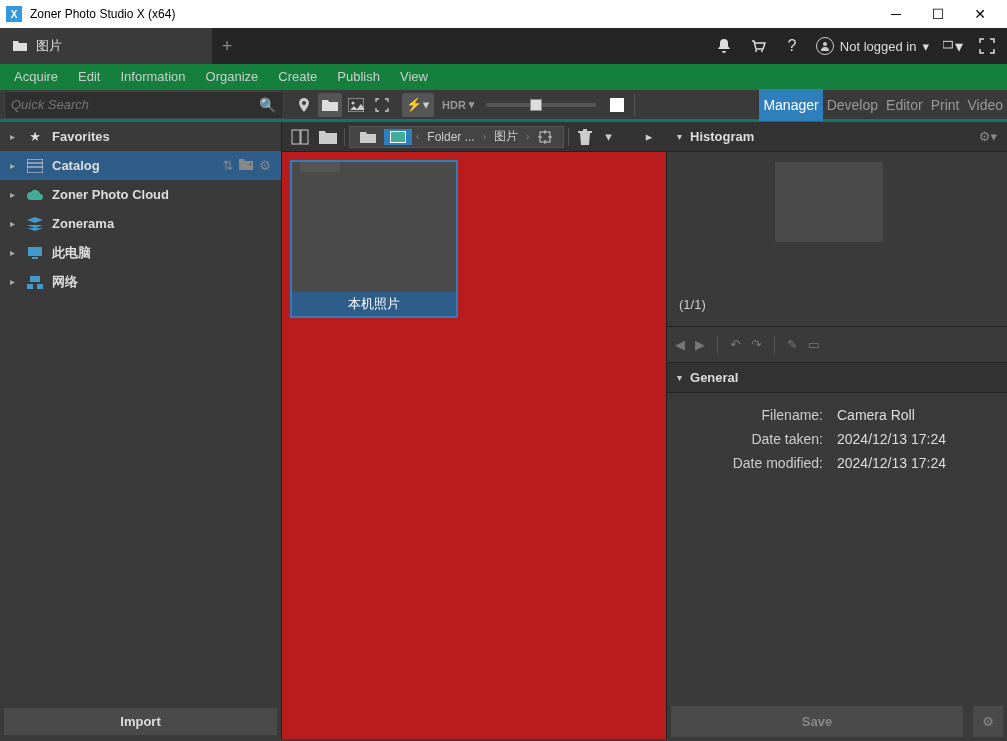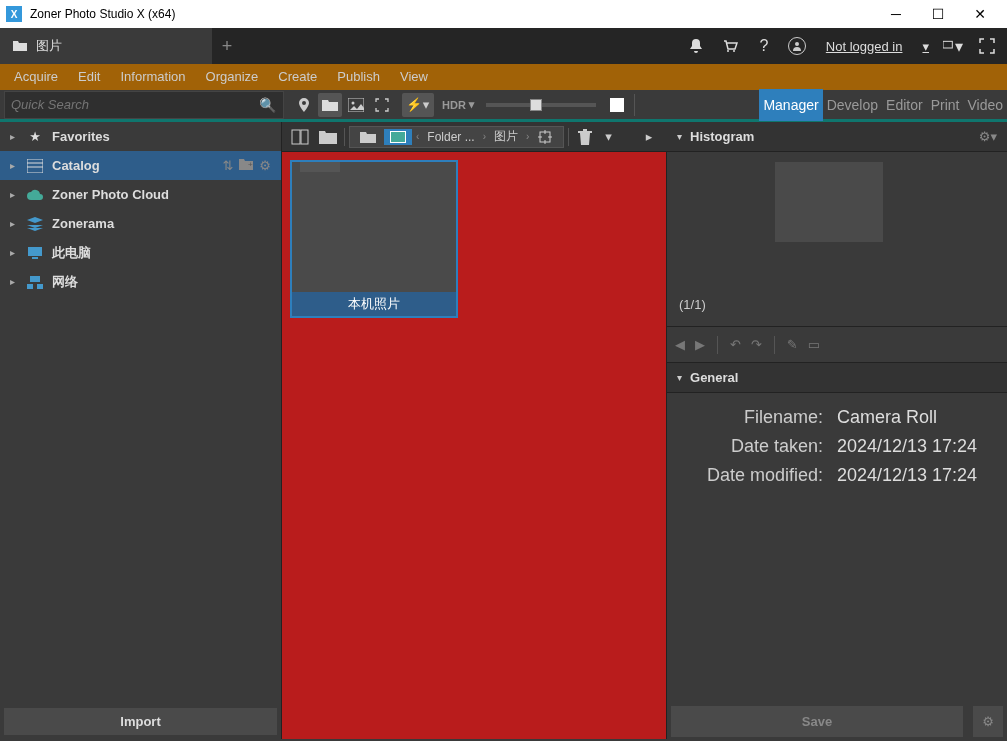--- a/index.html
+++ b/index.html
@@ -12,25 +12,25 @@
 .titlebar .winbtn { width:42px; height:28px; display:flex; align-items:center; justify-content:center; font-size:14px; }
 
 
 .tabrow { height:36px; background:#252525; display:flex; align-items:stretch; }
 .tabrow .tab { width:212px; background:#3a3a3a; display:flex; align-items:center; padding:0 12px; gap:8px; }
 .tabrow .tab .foldericon { width:16px; height:16px; }
 .tabrow .addtab { width:30px; display:flex; align-items:center; justify-content:center; color:#888; font-size:18px; }
 .tabrow .spacer { flex:1; }
 .tabrow .rightctrls { display:flex; align-items:center; gap:14px; padding-right:10px; }
 .tabrow .rightctrls .ic { width:20px; height:20px; display:flex; align-items:center; justify-content:center; color:#ddd; font-size:16px; }
-.tabrow .userbox { display:flex; align-items:center; gap:20px;text-decoration:underline; }
+.tabrow .userbox { display:flex; align-items:center; gap:6px; }
 .tabrow .userbox .avatar { width:18px; height:18px; border:1.5px solid #ccc; border-radius:50%; display:flex; align-items:center; justify-content:center; font-size:10px; }
 
 
-.menubar { height:26px; background:#a16207; display:flex; align-items:center; padding:0 4px; gap:0; }
+.menubar { height:26px; background:#15803d; display:flex; align-items:center; padding:0 4px; gap:0; }
 .menubar .mitem { padding:0 10px; color:#ccc; line-height:26px; font-size:13px; }
 
 
 .toolbar { height:32px; background:#3a3a3a; display:flex; align-items:center; border-bottom:3px solid #0f766e; }
 .searchbox { width:280px; height:28px; margin:2px 4px; background:#2f2f2f; border:1px solid #444; display:flex; align-items:center; padding:0 6px; }
 .searchbox input { flex:1; background:transparent; border:none; color:#999; font-style:italic; font-size:13px; outline:none; }
 .searchbox .searchicon { color:#999; font-size:14px; }
 .toolicons { display:flex; align-items:center; gap:2px; padding:0 4px; }
 .toolicons .tic { width:24px; height:24px; display:flex; align-items:center; justify-content:center; color:#ccc; }
 .toolicons .phot { background:#555; border-radius:2px; }
@@ -74,21 +74,21 @@
 .secthdr { height:30px; background:#333; display:flex; align-items:center; padding:0 10px; gap:8px; border-bottom:1px solid #222; }
 .secthdr .chev { color:#ccc; font-size:10px; }
 .secthdr .sectitle { font-weight:bold; color:#ddd; }
 .secthdr .gear { margin-left:auto; color:#888; }
 .histbody { height:175px; background:#3a3a3a; position:relative; border-bottom:1px solid #222; }
 .histplace { position:absolute; left:108px; top:10px; width:108px; height:80px; background:#4a4a4a; }
 .histcount { position:absolute; left:12px; bottom:14px; color:#ccc; }
 .navstrip { height:36px; background:#3a3a3a; border-bottom:1px solid #222; display:flex; align-items:center; padding:0 8px; gap:10px; color:#777; }
 .navstrip .sep { width:1px; height:18px; background:#555; margin:0 2px; }
 .generalbody { padding:10px 20px 10px 0; }
-.infoline { display:flex; padding:4px 0; font-size:18px; }
+.infoline { display:flex; padding:4px 0; font-size:14px; }
 .infoline .ilabel { width:170px; text-align:right; color:#ccc; padding-right:14px; }
 .infoline .ival { color:#ddd; }
 .bottombtns { margin-top:auto; height:33px; display:flex; gap:10px; padding:0 4px 2px 4px; }
 .bottombtns .bbtn { flex:1; background:#4a4a4a; display:flex; align-items:center; justify-content:center; color:#888; font-weight:bold; }
 .bottombtns .gearbtn { width:30px; background:#4a4a4a; display:flex; align-items:center; justify-content:center; color:#888; }
 
 svg { display:block; }
 </style>
 </head>
 <body>

